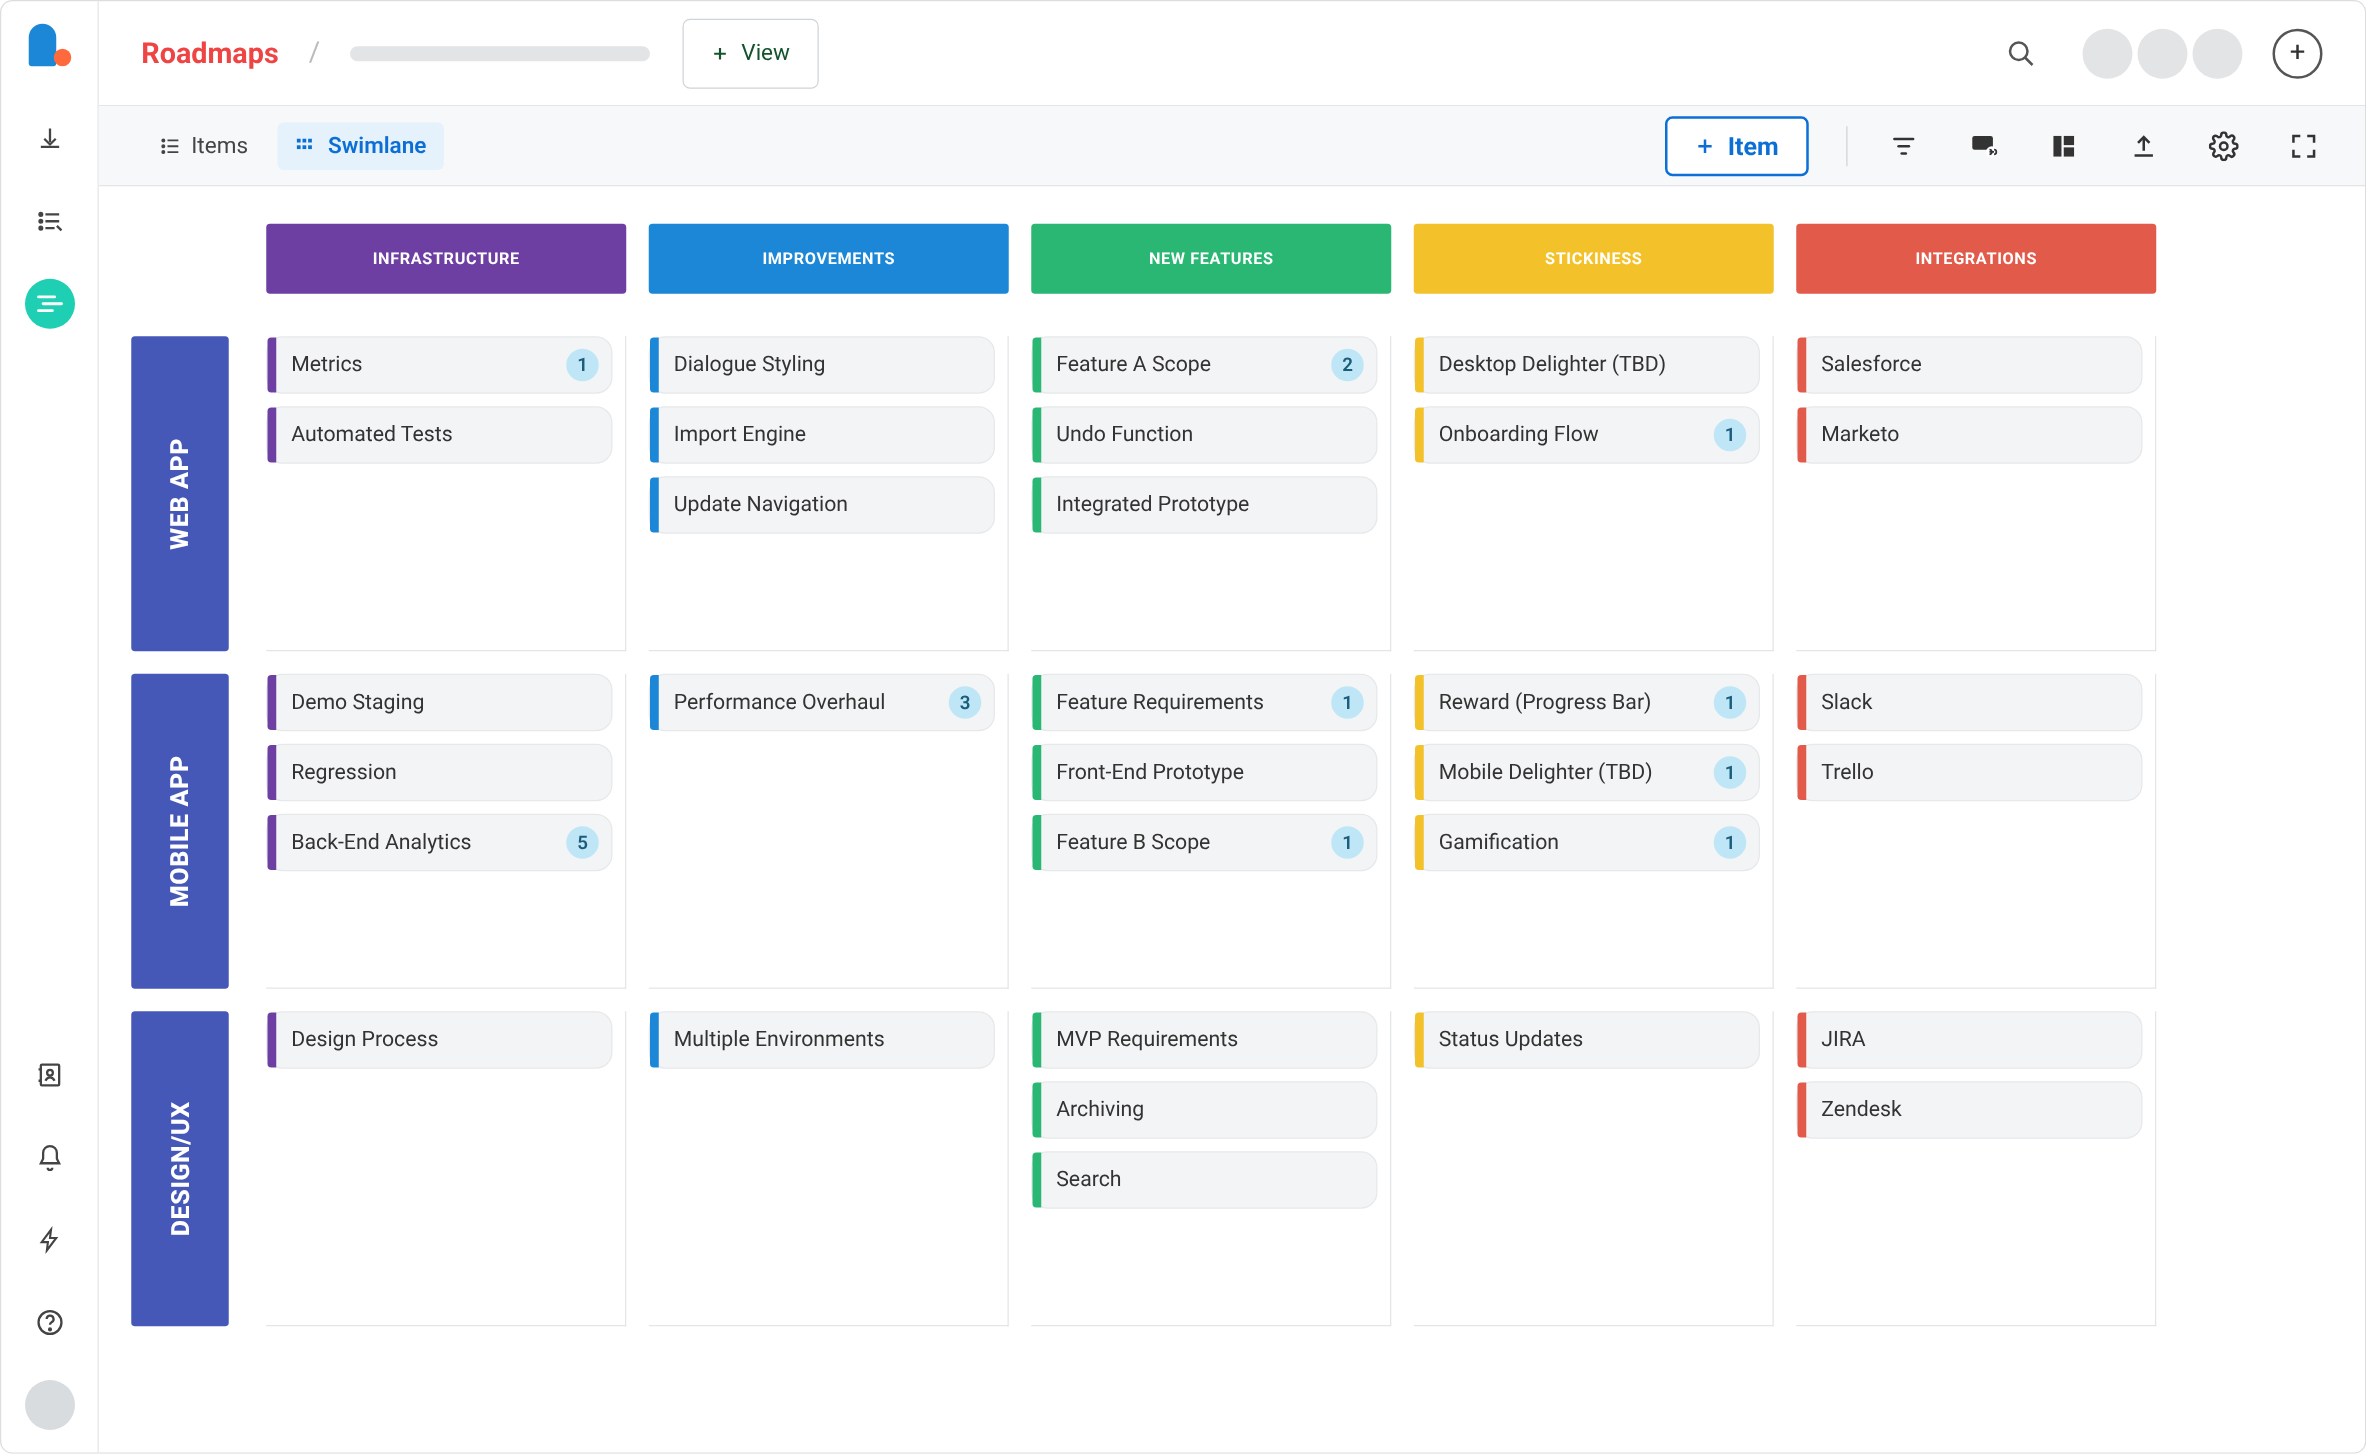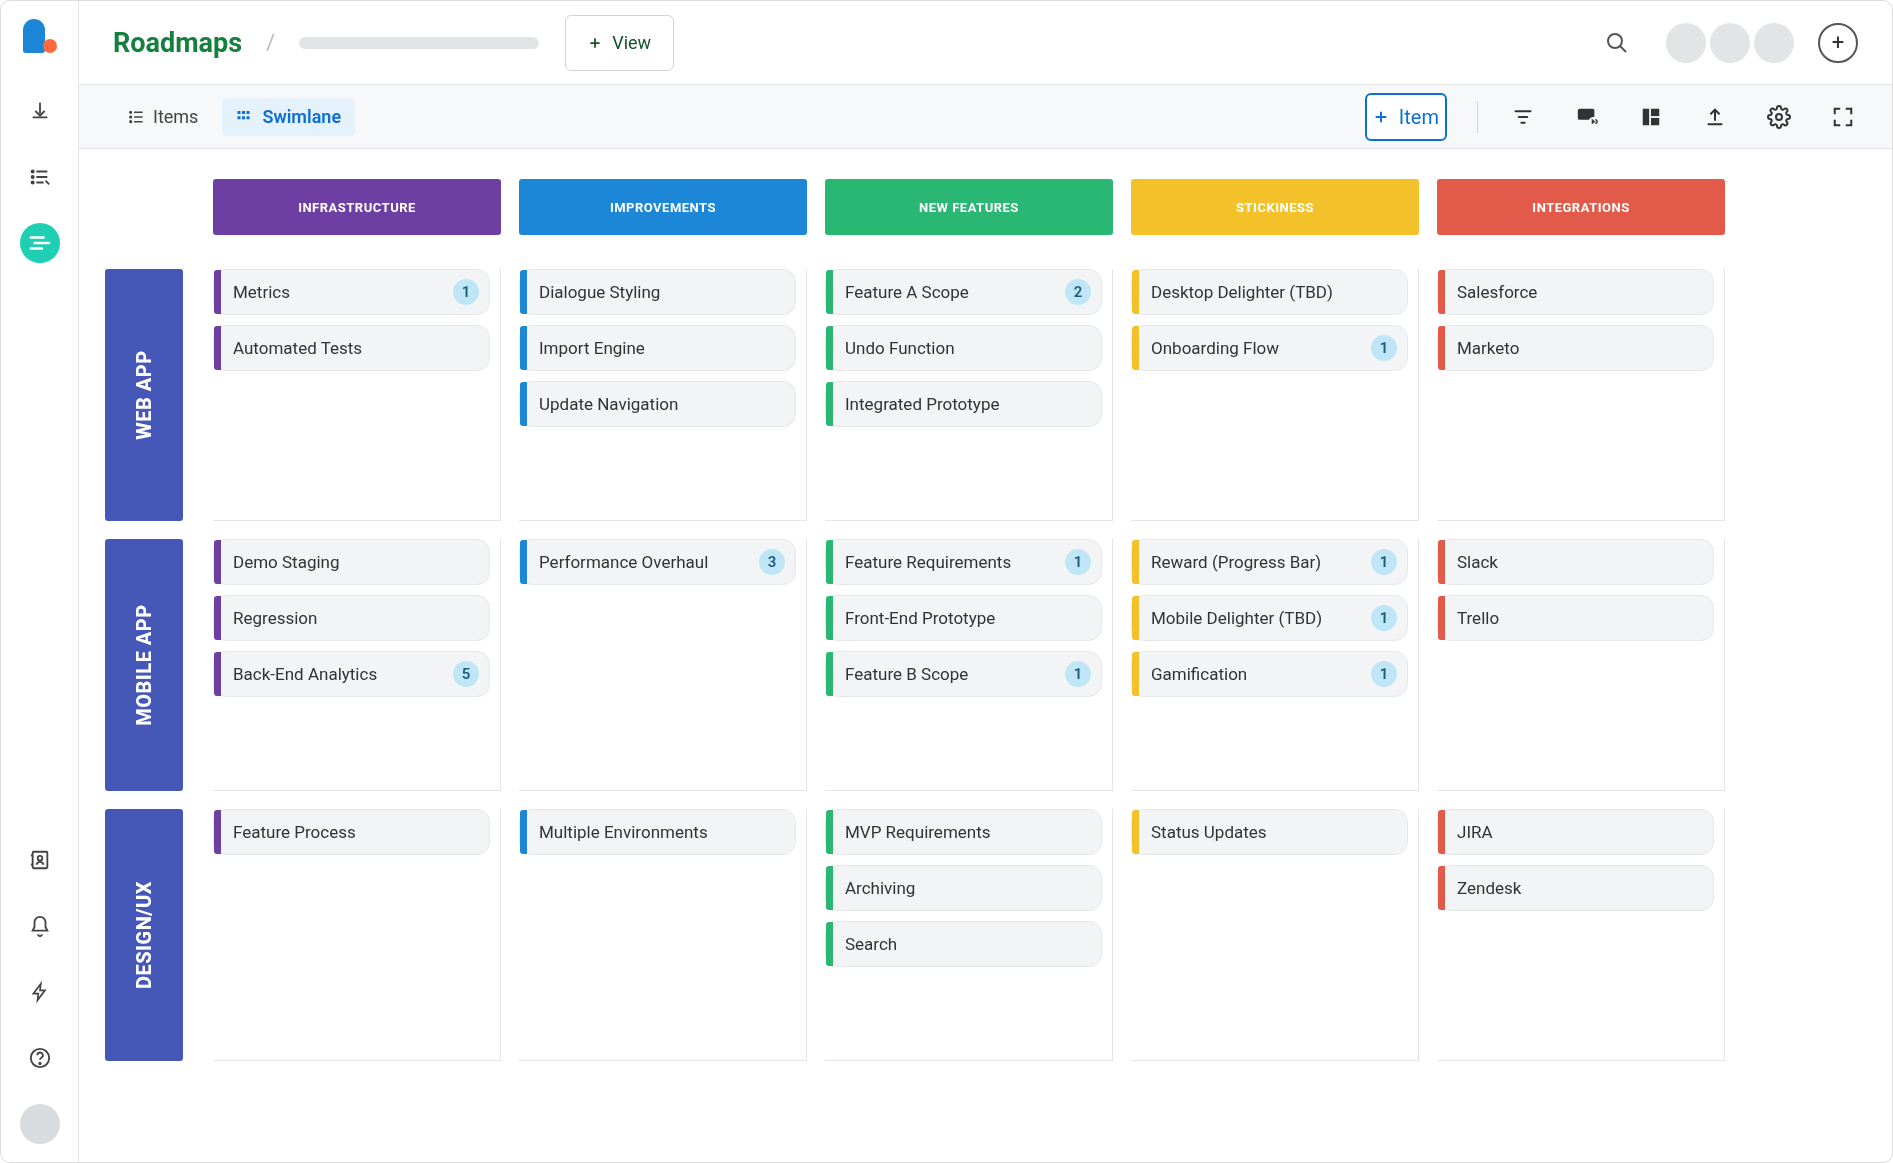--- a/index.html
+++ b/index.html
@@ -33,36 +33,36 @@
   .rail .logo .d{position:absolute;right:0;bottom:0;width:14px;height:14px;background:#ff6a3d;border-radius:50%}
   .rail-icons-top{display:flex;flex-direction:column;gap:26px;align-items:center}
   .rail-icons-bottom{margin-top:auto;display:flex;flex-direction:column;gap:26px;align-items:center;padding-bottom:18px}
   .rail-btn{width:40px;height:40px;border-radius:50%;display:flex;align-items:center;justify-content:center;cursor:pointer;color:#444}
   .rail-btn.active{background:var(--teal);color:#fff}
   .avatar-sm{width:40px;height:40px;border-radius:50%;background:#d9dcdf}
   
   .main{flex:1;display:flex;flex-direction:column;min-width:0}
   
   .header{height:84px;border-bottom:1px solid var(--border);display:flex;align-items:center;padding:0 34px;gap:18px}
-  .title{font-size:27px;font-weight:700;color:#15803d}
+  .title{font-size:23px;font-weight:700;color:#ef4444}
   .slash{color:#bbb;font-size:22px;margin:0 6px}
   .crumb-ph{width:240px;height:12px;background:#e2e4e6;border-radius:6px}
   .view-btn{margin-left:8px;height:56px;padding:0 22px;border:1px solid var(--border-strong);border-radius:6px;background:#fff;display:flex;align-items:center;gap:10px;color:#14532d;font-size:18px;cursor:pointer}
   .header .spacer{flex:1}
   .iconbtn{width:30px;height:30px;display:flex;align-items:center;justify-content:center;color:#555;cursor:pointer}
   .avatars{display:flex;gap:4px;margin-left:16px}
   .av{width:40px;height:40px;border-radius:50%;background:#e2e4e6}
   .addcircle{width:40px;height:40px;border-radius:50%;border:2px solid #555;display:flex;align-items:center;justify-content:center;font-size:22px;cursor:pointer;margin-left:6px}
   
   .toolbar{height:64px;background:#f7f8f9;border-bottom:1px solid var(--border);display:flex;align-items:center;padding:0 34px;gap:10px}
   .seg{display:flex;gap:10px}
   .seg-btn{display:flex;align-items:center;gap:8px;height:38px;padding:0 14px;border-radius:5px;font-size:18px;color:#444;cursor:pointer}
   .seg-btn.active{background:var(--blue-light);color:var(--blue);font-weight:600}
   .toolbar .spacer{flex:1}
-  .primary-outline{height:48px;padding:0 6px;border:2px solid var(--blue);border-radius:6px;color:var(--blue);font-size:20px;font-weight:400;display:flex;align-items:center;gap:10px;cursor:pointer;background:#fff}
+  .primary-outline{height:48px;padding:0 22px;border:2px solid var(--blue);border-radius:6px;color:var(--blue);font-size:20px;font-weight:700;display:flex;align-items:center;gap:10px;cursor:pointer;background:#fff}
   .toolbar-divider{width:1px;height:32px;background:var(--border-strong);margin:0 20px}
   .tool-icons{display:flex;gap:34px;align-items:center;color:#333}
   .tool-icons .iconbtn{color:#333}
   
   .board{flex:1;overflow:auto;padding:30px 26px 10px 26px}
   .grid{display:grid;grid-template-columns:90px repeat(5,288px);column-gap:18px;align-items:start}
   .colhead{height:56px;display:flex;align-items:center;justify-content:center;color:#fff;font-size:13px;font-weight:700;letter-spacing:.5px;border-radius:3px}
   .colhead.purple{background:var(--purple)}
   .colhead.blue{background:var(--blue-col)}
   .colhead.green{background:var(--green)}
@@ -441,21 +441,21 @@
           <div style="height: 18px;"></div>
           <div style="height: 18px;"></div>
           <div style="height: 18px;"></div>
           <div class="lane-label">
             <span>DESIGN/UX</span>
           </div>
           <div class="cell">
             <div class="cell-inner">
               <div class="card">
                 <div class="stripe purple"></div>
-                <div class="label">Feature Process</div>
+                <div class="label">Design Process</div>
               </div>
             </div>
           </div>
           <div class="cell">
             <div class="cell-inner">
               <div class="card">
                 <div class="stripe blue"></div>
                 <div class="label">Multiple Environments</div>
               </div>
             </div>

